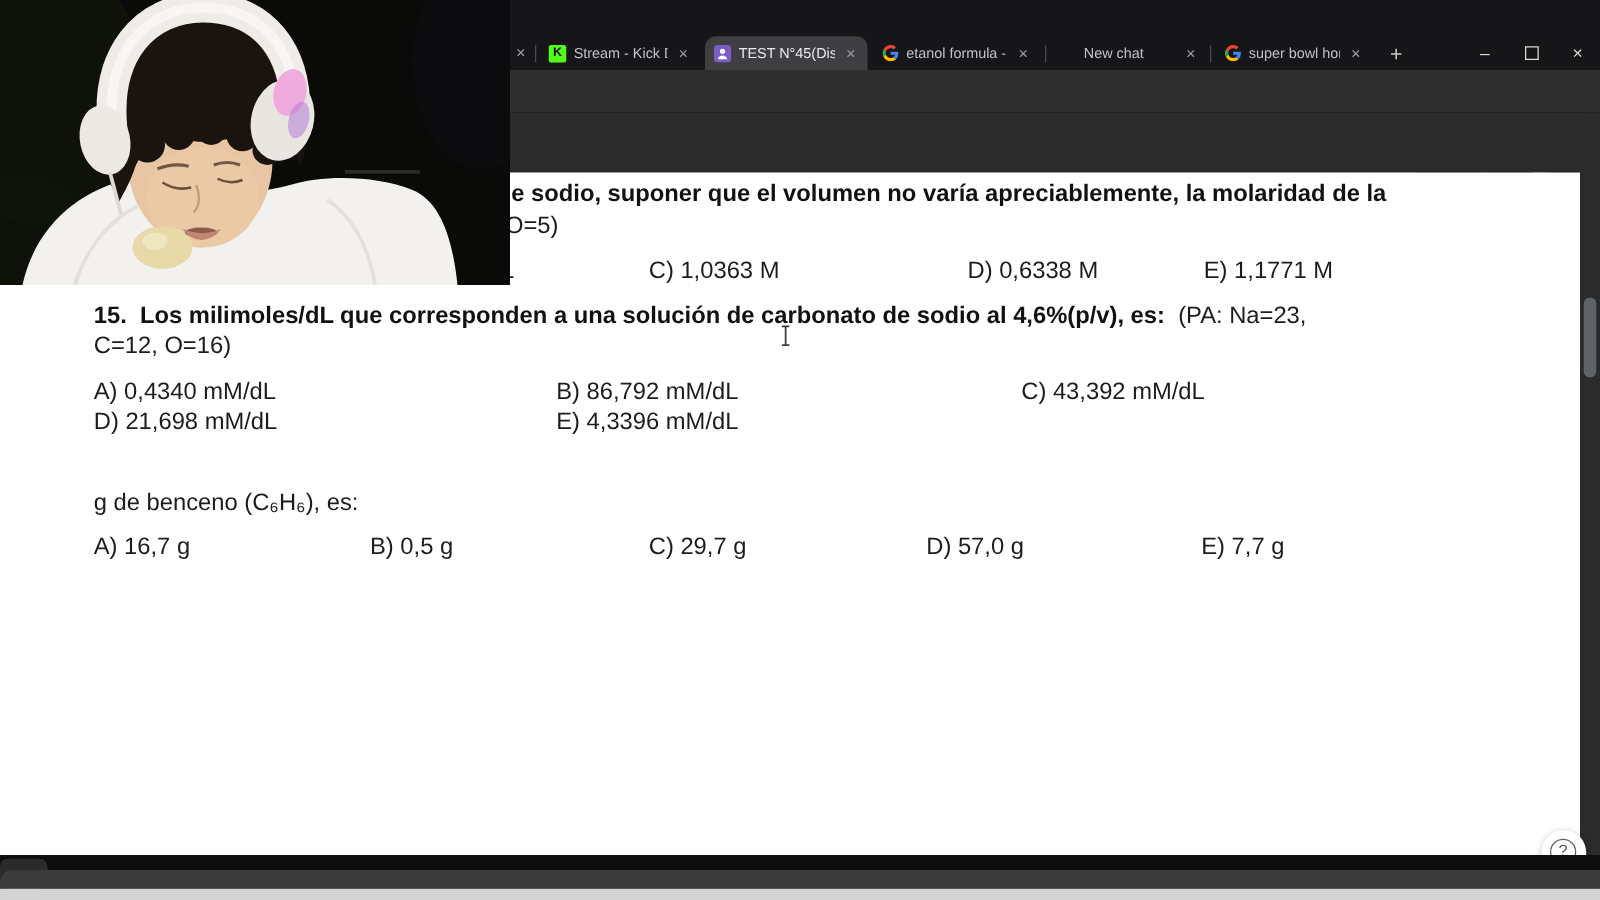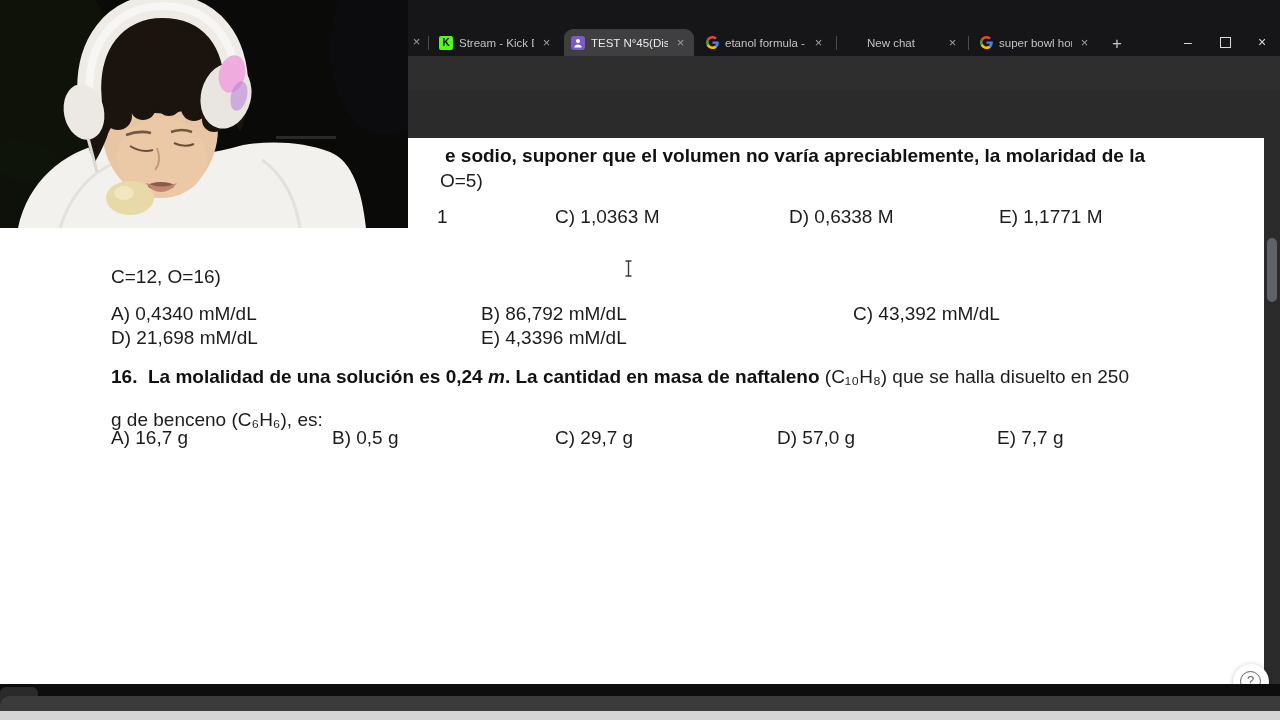--- a/index.html
+++ b/index.html
@@ -35,21 +35,21 @@
 
   .siteheader{left:0;top:90px;width:1280px;height:48px;background:#2b2b2c;}
   .avatar-hd{left:1234px;top:104px;width:27px;height:27px;border-radius:50%;background:#454547;overflow:hidden;}
   .avatar-hd::after{content:"";position:absolute;left:5px;top:7px;width:18px;height:18px;border-radius:50%;background:#2f2f31;}
 
   
   .page{left:0;top:138px;width:1264px;height:546px;background:#ffffff;}
   .scrolltrack{left:1264px;top:90px;width:16px;height:594px;background:#2b2b2c;}
   .scrollthumb{left:1267px;top:238px;width:10px;height:64px;background:#5f6368;border-radius:5px;}
 
-  .doc{font-size:19px;color:#1c1c1c;white-space:pre;margin-left:36px;}
+  .doc{font-size:19px;color:#1c1c1c;white-space:pre;}
   .b{font-weight:bold;color:#111;}
   .it{font-style:italic;}
 
   .helpwrap{left:1233px;top:664px;width:36px;height:36px;border-radius:50%;background:#fff;
             box-shadow:0 1px 5px rgba(0,0,0,.25);}
   .helpring{left:7px;top:7px;width:21px;height:21px;border-radius:50%;border:1.6px solid #5f6368;
             box-sizing:border-box;color:#5f6368;font-size:13px;line-height:18px;text-align:center;}
 
   
   .blackbar{left:0;top:684px;width:1280px;height:14px;background:#0d0d0d;}
@@ -180,32 +180,32 @@
   </div>
 
   <div class="page abs"></div>
   <div class="scrolltrack abs"></div>
   <div class="scrollthumb abs"></div>
 
   <span class="doc b abs" style="left:409px;top:145px">e sodio, suponer que el volumen no varía apreciablemente, la molaridad de la</span>
   <span class="doc abs" style="left:404px;top:170px">O=5)</span>
   <span class="doc abs" style="left:401px;top:206px">1</span>
   <span class="doc abs" style="left:519px;top:206px">C) 1,0363 M</span>
-  <span class="doc abs" style="left:753px;top:206px">D) 0,6338 M</span>
+  <span class="doc abs" style="left:774px;top:206px">D) 0,6338 M</span>
   <span class="doc abs" style="left:963px;top:206px">E) 1,1771 M</span>
 
+  <span class="doc abs" style="left:75px;top:242px"><span class="b">15.  Los milimoles/dL que corresponden a una solución de carbonato de sodio al 4,6%(p/v), es:</span><span>  (PA: Na=23,</span></span>
   <span class="doc abs" style="left:75px;top:266px">C=12, O=16)</span>
   <span class="doc abs" style="left:75px;top:303px">A) 0,4340 mM/dL</span>
   <span class="doc abs" style="left:445px;top:303px">B) 86,792 mM/dL</span>
   <span class="doc abs" style="left:817px;top:303px">C) 43,392 mM/dL</span>
   <span class="doc abs" style="left:75px;top:327px">D) 21,698 mM/dL</span>
   <span class="doc abs" style="left:445px;top:327px">E) 4,3396 mM/dL</span>
 
-  <span class="doc abs" style="left:75px;top:366px"><span class="b">16.  La molalidad de una solución es 0,24 </span><span class="b it">m</span><span class="b">. La cantidad en masa de naftaleno</span><span> (C₁₀H₈) que se halla disuelto en 250</span></span>
-  <span class="doc abs" style="left:75px;top:409px">g de benceno (C₆H₆), es:</span>
+  <span class="doc abs" style="left:75px;top:392px">g de benceno (C₆H₆), es:</span>
   <span class="doc abs" style="left:75px;top:427px">A) 16,7 g</span>
   <span class="doc abs" style="left:296px;top:427px">B) 0,5 g</span>
   <span class="doc abs" style="left:519px;top:427px">C) 29,7 g</span>
   <span class="doc abs" style="left:741px;top:427px">D) 57,0 g</span>
   <span class="doc abs" style="left:961px;top:427px">E) 7,7 g</span>
 
   <span class="ibeam abs">
     <svg width="13" height="19" viewBox="0 0 13 19">
         <g stroke="#ffffff" stroke-width="3.4" fill="none" opacity=".85">
           <path d="M3.5 2h6M3.5 17h6M6.5 2v15"></path>

